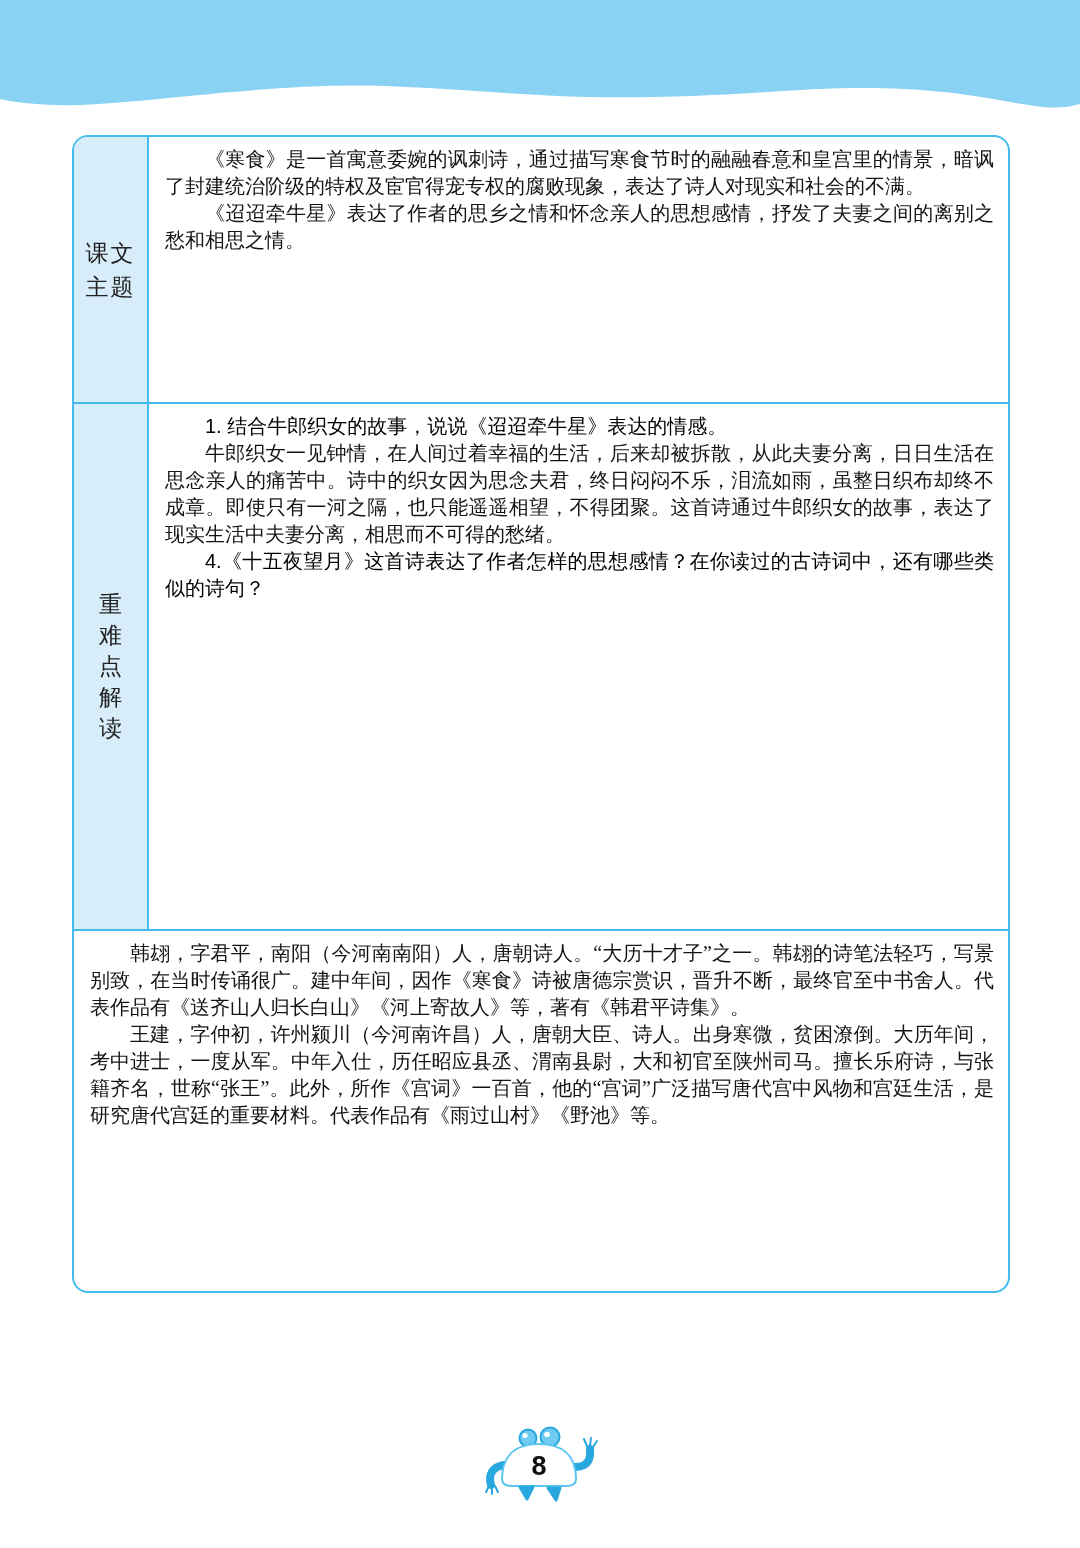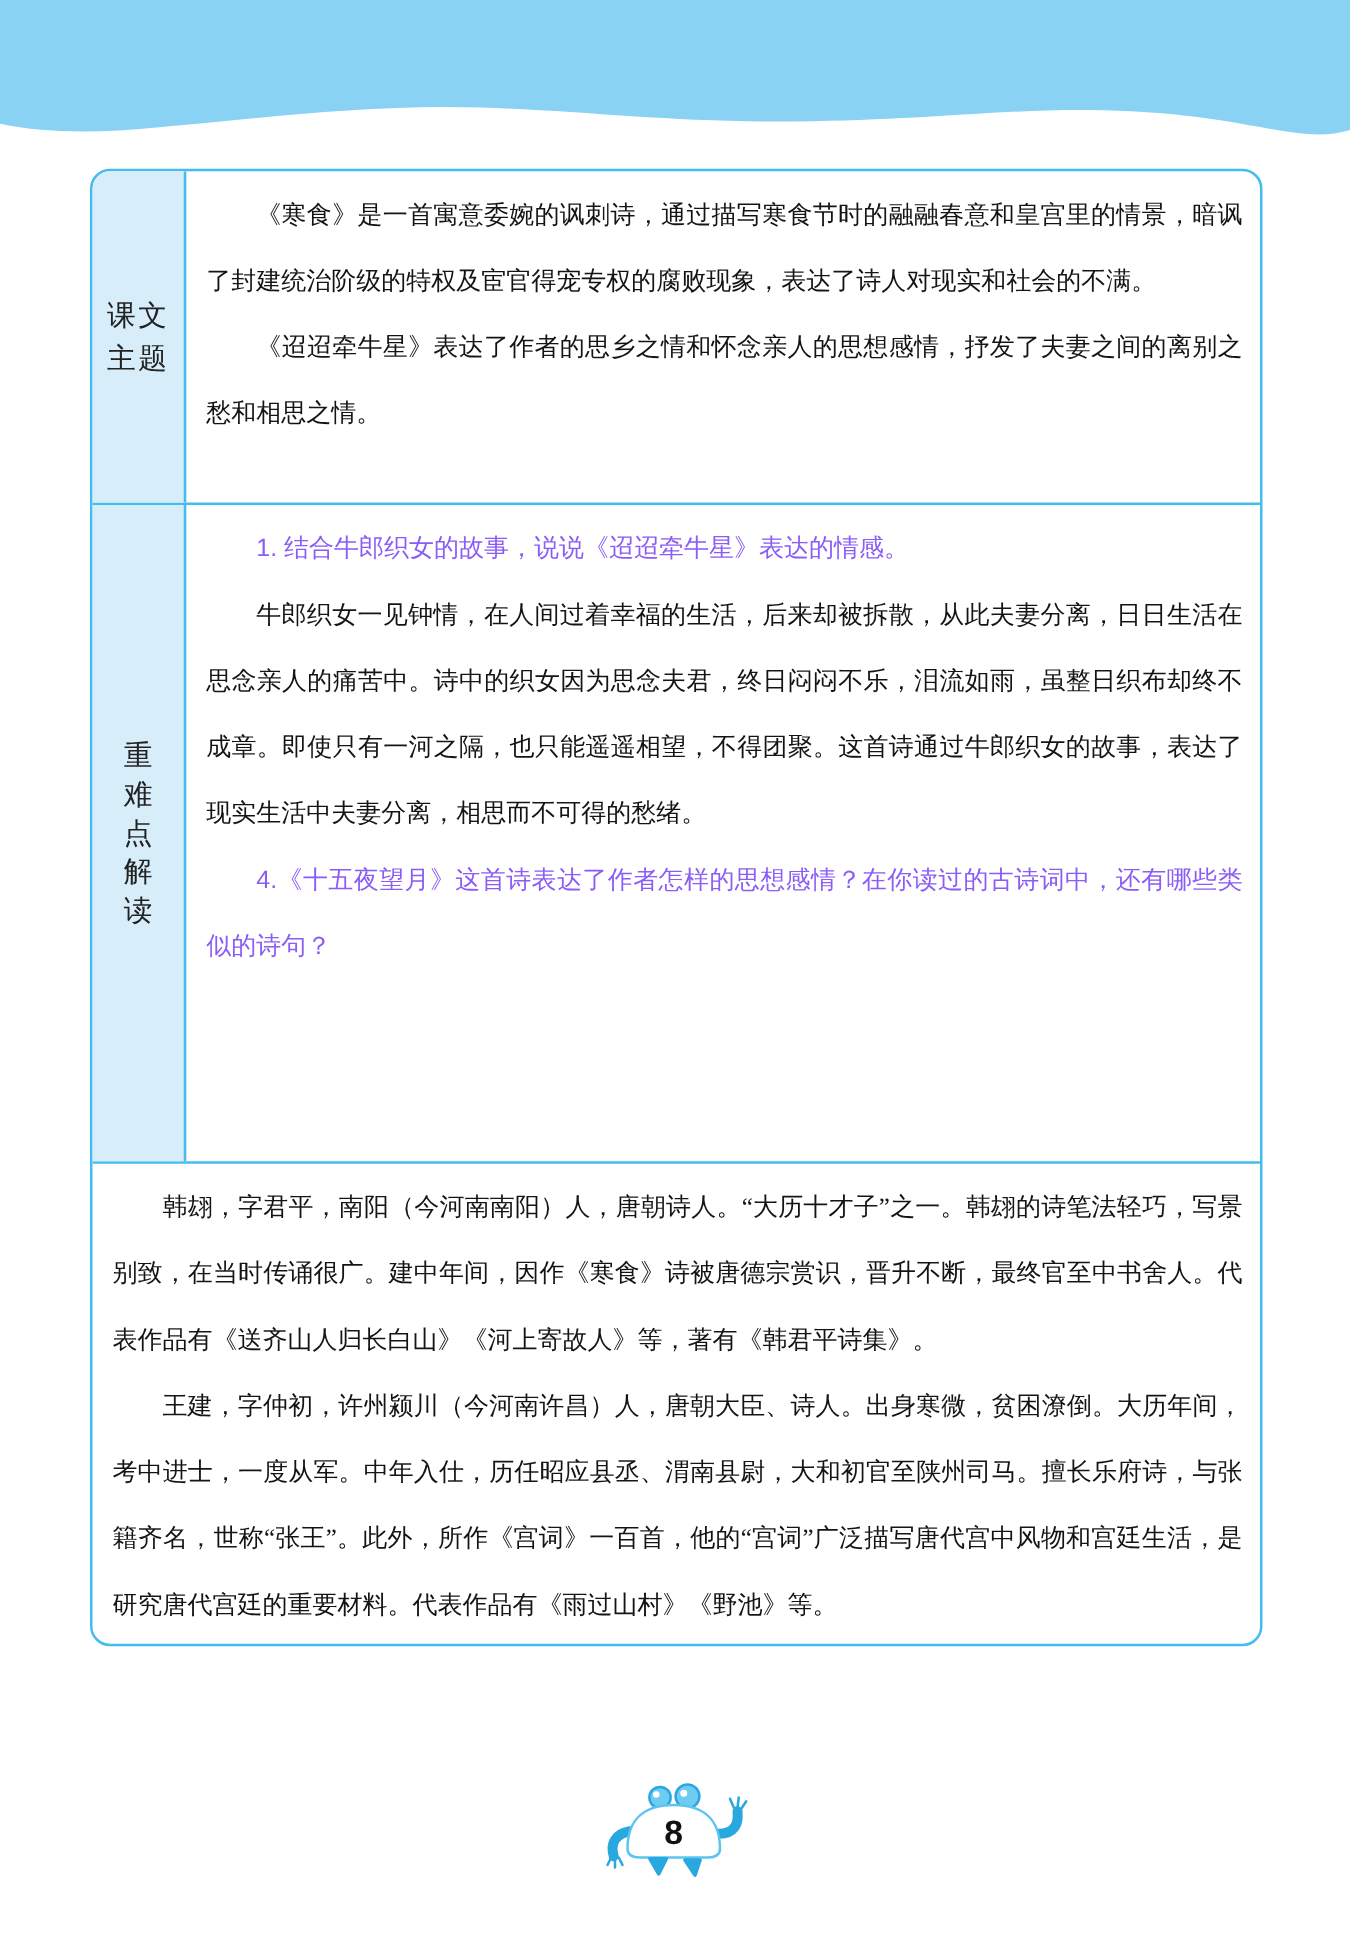--- a/index.html
+++ b/index.html
@@ -18,37 +18,37 @@
   .study-table{
     position:absolute;left:72px;top:135px;width:938px;
     border:2px solid #45BCEE;border-radius:16px;overflow:hidden;
     background:#ffffff;box-sizing:border-box;
   }
   .row{display:flex;border-bottom:2px solid #45BCEE;}
   .row:last-child{border-bottom:none;}
   .label-cell{
     width:75px;flex:0 0 75px;background:#D7EDFA;border-right:2px solid #45BCEE;
     display:flex;align-items:center;justify-content:center;box-sizing:border-box;
-    font-family:Liberation Serif, serif;
+    font-family:Liberation Sans, sans-serif;
     color:#222;font-size:23px;
   }
   .label-lines{text-align:center;}
   .label-lines .lbl-line{line-height:34px;letter-spacing:2px;}
   .label-lines.vertical .lbl-line{line-height:31px;letter-spacing:0;}
   .content-cell{
     flex:1 1 auto;padding:9px 14px 4px 16px;box-sizing:border-box;
-    font-size:20px;line-height:53px;color:#141414;text-align:justify;
+    font-size:20px;line-height:27px;color:#141414;text-align:justify;
   }
   .content-cell p{margin:0;text-indent:2em;}
   .row-1{min-height:265px;}
   .row-2{min-height:116px;}
   .row-3{min-height:525px;}
   .row-4{min-height:360px;}
   .question{
-    color:#8b5cf6;
+    color:#000000;
     font-family:"Liberation Sans","DejaVu Sans",sans-serif;
     text-indent:0;
   }
 
   
   .footer{
     position:absolute;left:0;top:1425px;width:1080px;height:100px;
     display:flex;align-items:flex-start;justify-content:center;
   }
   .robot{width:124px;height:86px;}

